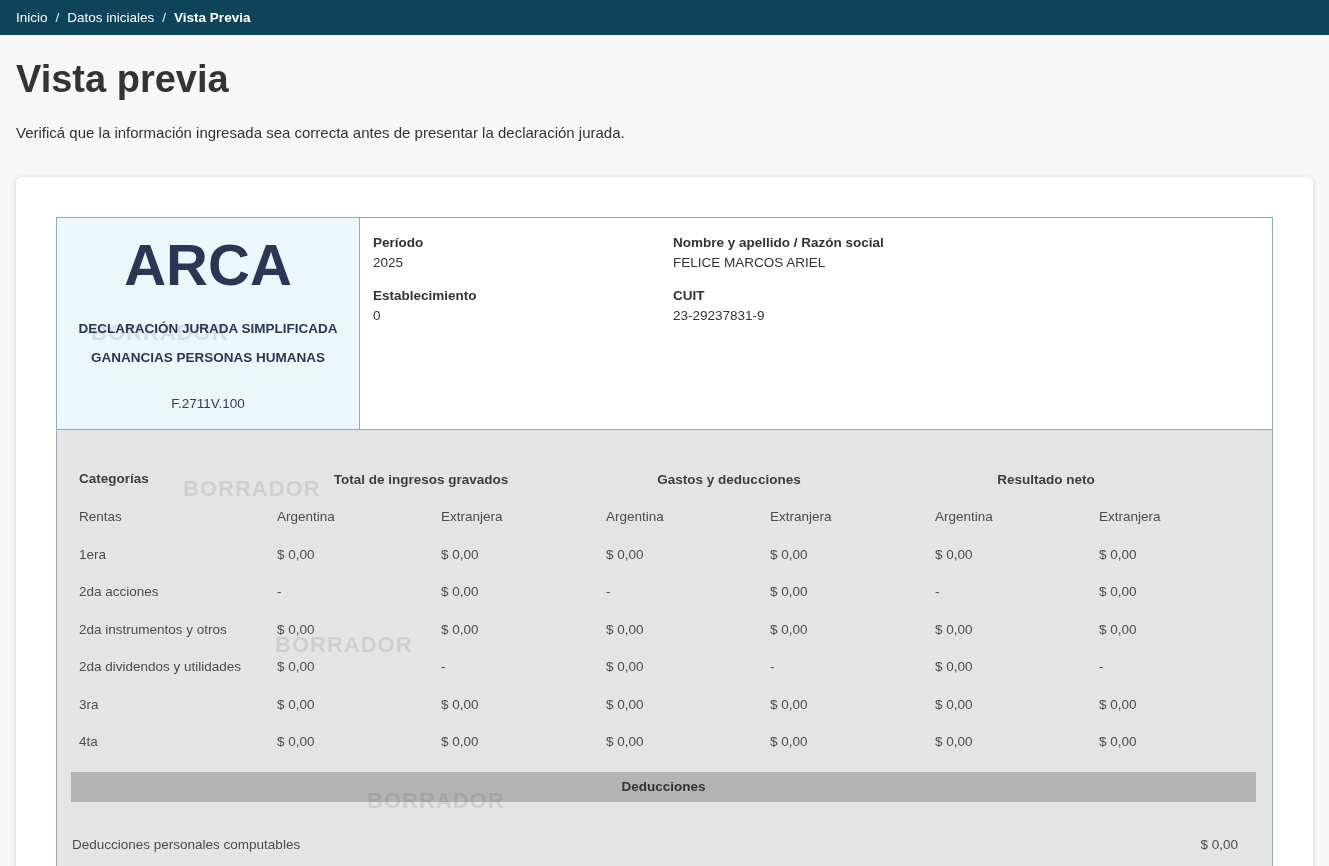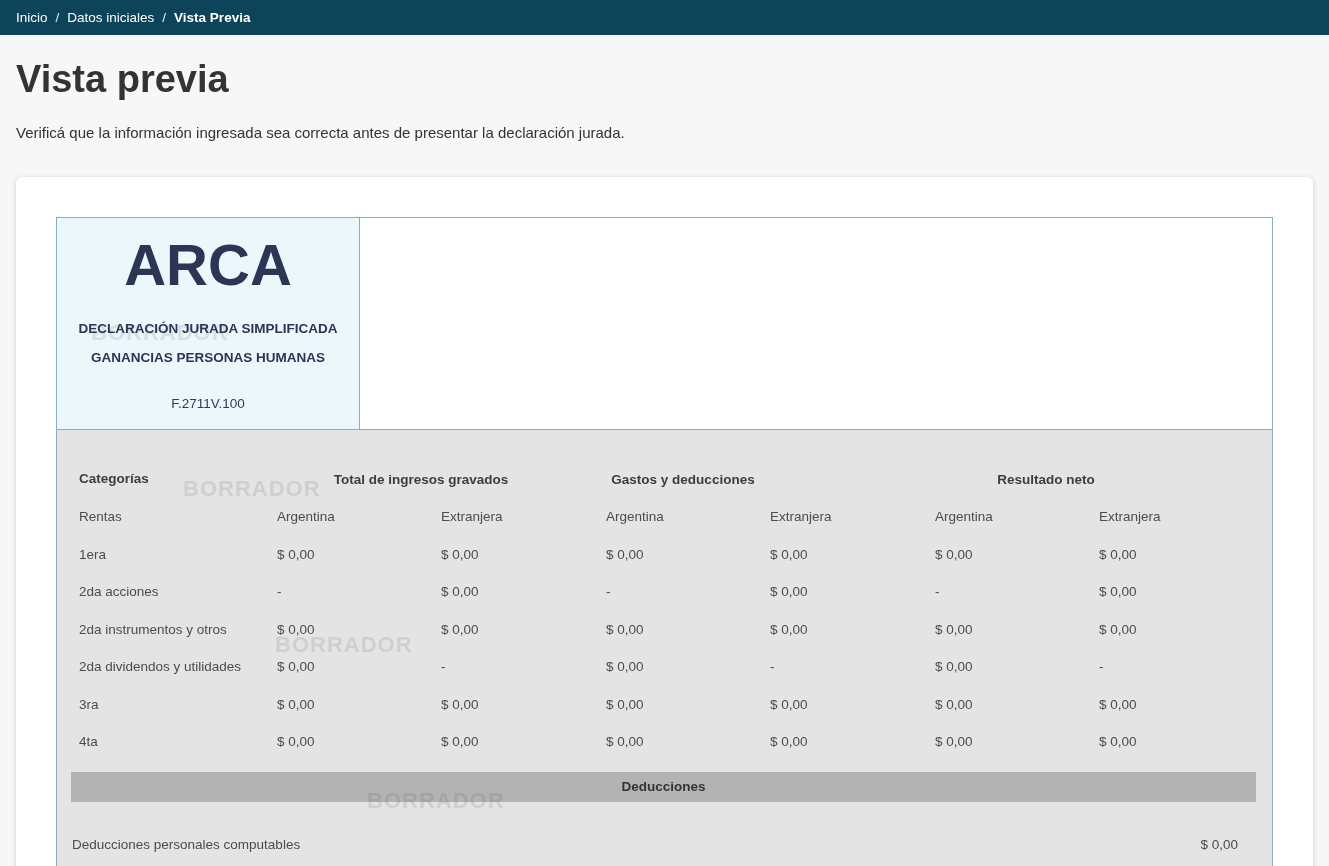--- a/index.html
+++ b/index.html
@@ -108,21 +108,21 @@
   .trow {
     display: grid;
     grid-template-columns: 198px 164px 165px 164px 165px 164px 1fr;
     align-items: center;
     padding-left: 22px;
     font-size: 13.5px;
     color: #4c4c4c;
   }
   .group-row { height: 38px; position: relative; font-weight: bold; color: #3d3d3d; }
   .group-title { position: absolute; top: 50%; transform: translate(-50%,-50%); white-space: nowrap; }
-  .g0 { left: 364px; } .g1 { left: 626px; } .g2 { left: 989px; }
+  .g0 { left: 364px; } .g1 { left: 672px; } .g2 { left: 989px; }
   .sub-row  { height: 38px; }
   .data-row { height: 37.5px; }
 
   .deductions-bar {
     height: 30px;
     margin: 11px 16px 0 14px;
     background: #b3b3b3;
     display: flex;
     align-items: center;
     justify-content: center;
@@ -171,20 +171,38 @@
         <div class="logo-cell">
           <div class="arca-logo">ARCA</div>
           <div class="form-title-line l1">DECLARACIÓN JURADA SIMPLIFICADA</div>
           <div class="form-title-line l2">GANANCIAS PERSONAS HUMANAS</div>
           <div class="form-code">
             <span>F.2711</span>
             <span>V.100</span>
           </div>
         </div>
 
+        <div class="header-fields">
+          <div class="field">
+            <div class="flabel">Período</div>
+            <div class="fvalue">2025</div>
+          </div>
+          <div class="field">
+            <div class="flabel">Nombre y apellido / Razón social</div>
+            <div class="fvalue">FELICE MARCOS ARIEL</div>
+          </div>
+          <div class="field">
+            <div class="flabel">Establecimiento</div>
+            <div class="fvalue">0</div>
+          </div>
+          <div class="field">
+            <div class="flabel">CUIT</div>
+            <div class="fvalue">23-29237831-9</div>
+          </div>
+        </div>
       </div>
 
       <div class="table-area">
 
         <div class="trow group-row">
           <span>Categorías</span>
           <span class="group-title g0">Total de ingresos gravados</span>
           <span class="group-title g1">Gastos y deducciones</span>
           <span class="group-title g2">Resultado neto</span>
         </div>

